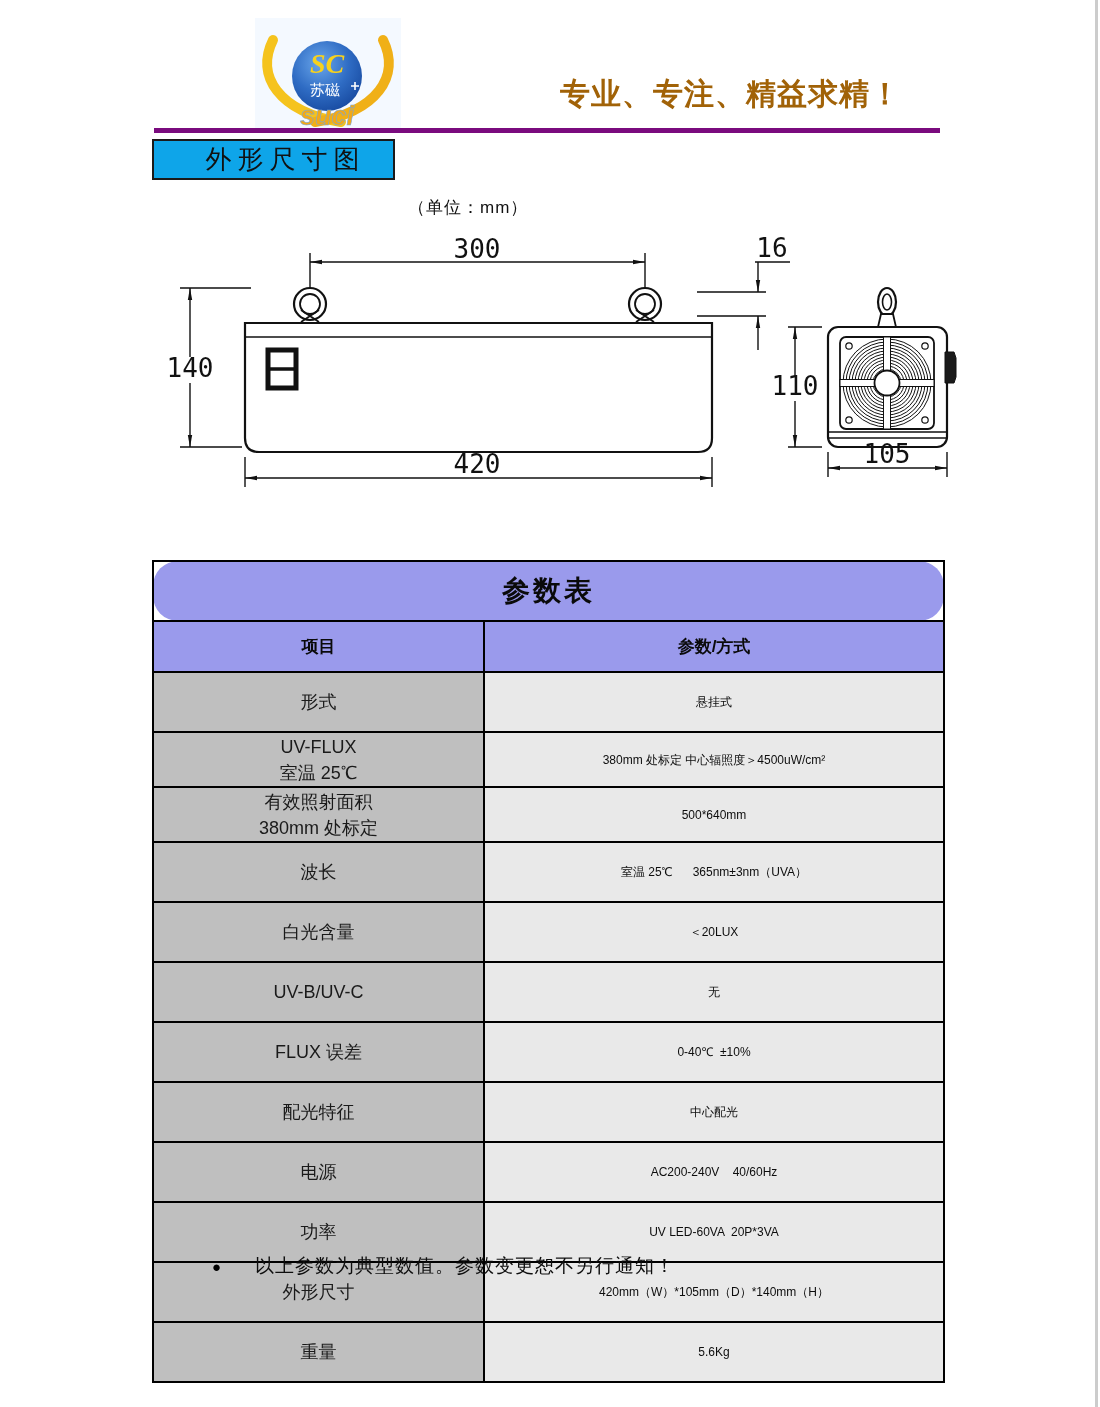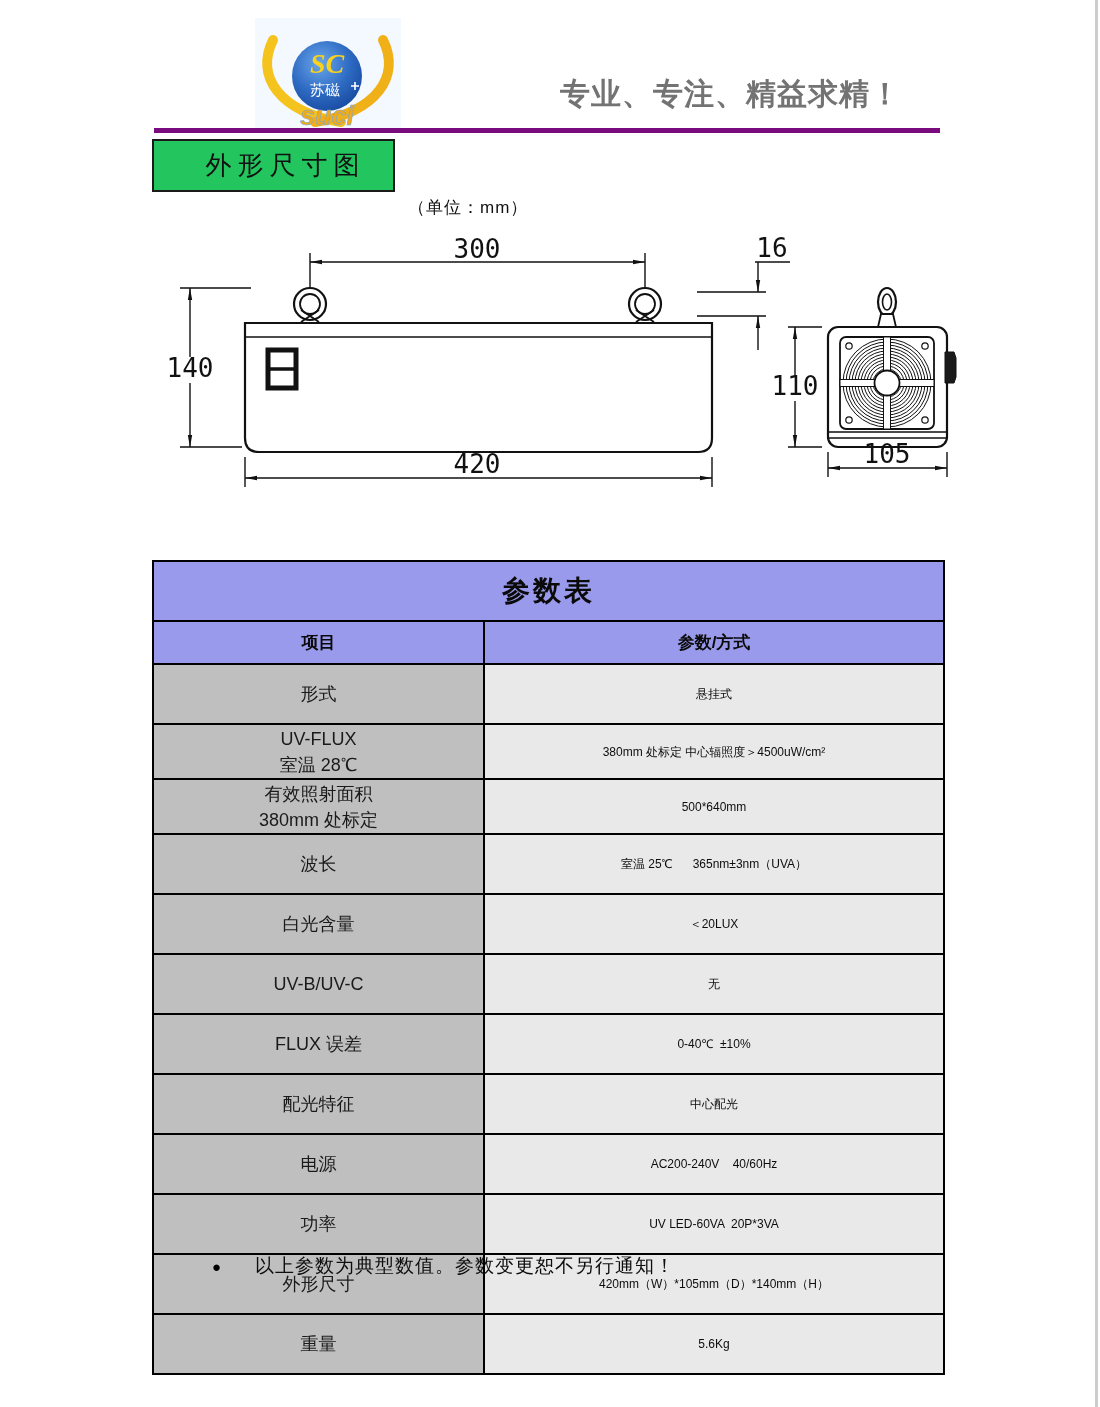--- a/index.html
+++ b/index.html
@@ -16,48 +16,48 @@
   .right-edge {
     position: absolute; left: 1095px; top: 0; width: 3px; height: 1407px;
     background: #cccccc;
   }
   
   .logo-wrap { position: absolute; left: 255px; top: 18px; width: 146px; height: 112px; }
   .slogan {
     position: absolute; left: 560px; top: 74px; width: 340px;
     font-size: 30px; font-weight: bold; letter-spacing: 1px;
     font-family: "DejaVu Serif", "Liberation Serif", serif;
-    white-space: nowrap; text-align: center; color: #737373;
+    white-space: nowrap; text-align: center; color: #a16207;
   }
   .divider {
     position: absolute; left: 154px; top: 128px; width: 786px; height: 5px;
     background: #7a0b7e;
   }
   .section-box {
-    position: absolute; left: 152px; top: 139px; width: 243px; height: 53px;
-    background: #22c55e; border: 2px solid #1a1a1a;
+    position: absolute; left: 152px; top: 139px; width: 243px; height: 41px;
+    background: #0ea5e9; border: 2px solid #1a1a1a;
     display: flex; align-items: center; justify-content: center; padding-left: 24px;
   }
   .section-box span { font-size: 26px; letter-spacing: 6px; color: #111; }
   .unit-label {
     position: absolute; left: 408px; top: 196px;
     font-size: 17px; color: #111; letter-spacing: 1px;
   }
   
   .drawing { position: absolute; left: 150px; top: 225px; }
   
   .param-table-wrap { position: absolute; left: 152px; top: 560px; }
   table.param { border-collapse: collapse; table-layout: fixed; width: 791px; }
   table.param td { border: 2px solid #000; vertical-align: middle; }
   td.title-cell {
     background: #9a9aec; height: 60px; text-align: center;
-    font-size: 28px; font-weight: bold; letter-spacing: 3px; color: #0a0a0a;
+    font-size: 28px; font-weight: bold; letter-spacing: 3px; color: #0a0a0a; border-radius: 25px;
   }
   tr.head td {
-    background: #9a9aec; height: 43px; text-align: center;
+    background: #9a9aec; height: 51px; text-align: center;
     font-size: 17px; font-weight: bold; color: #0a0a0a;
   }
   td.lab {
     background: #bfbfbf; text-align: center; font-size: 18px; color: #1a1a1a;
     line-height: 26px;
   }
   td.val {
     background: #e9e9e9; text-align: center; font-size: 12px; color: #0d0d0d;
     white-space: pre-wrap; line-height: 24px;
   }
@@ -232,21 +232,21 @@
         <td>项目</td>
         <td>参数/方式</td>
       </tr>
       <tr class="r">
         <td class="lab">形式</td>
         <td class="val">悬挂式</td>
       </tr>
       <tr class="r tall">
         <td class="lab">
           <div>UV-FLUX</div>
-          <div>室温 28℃</div>
+          <div>室温 25℃</div>
         </td>
         <td class="val">380mm 处标定 中心辐照度＞4500uW/cm²</td>
       </tr>
       <tr class="r tall">
         <td class="lab">
           <div>有效照射面积</div>
           <div>380mm 处标定</div>
         </td>
         <td class="val">500*640mm</td>
       </tr>

